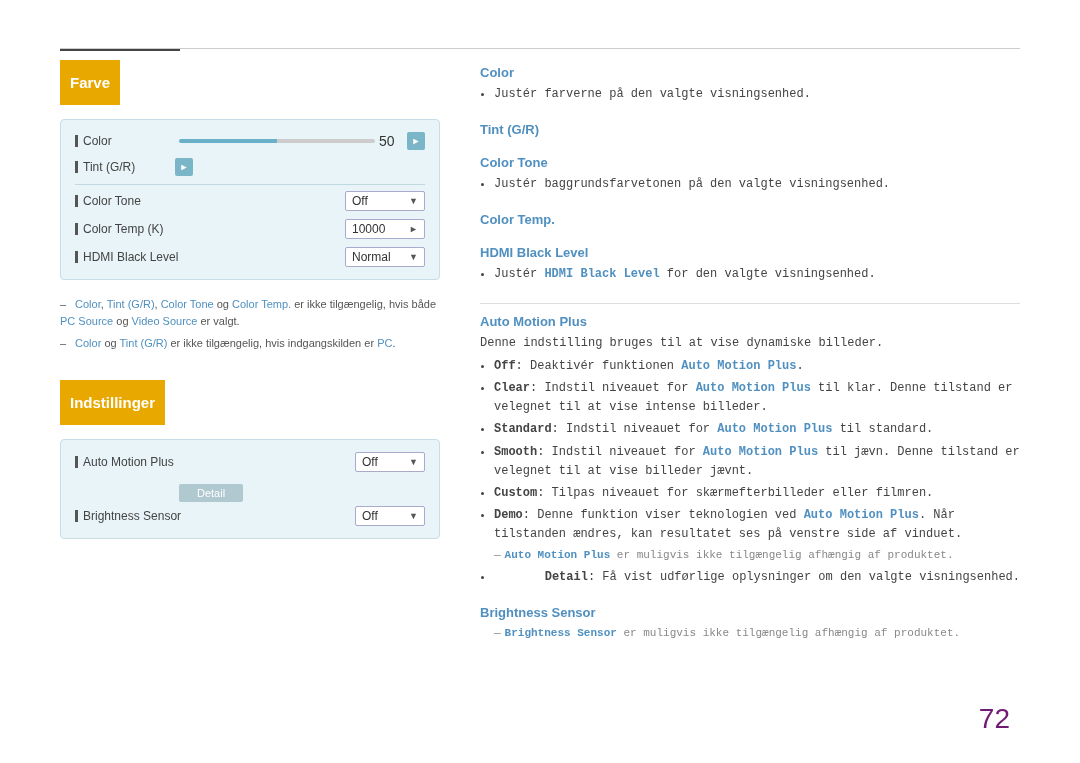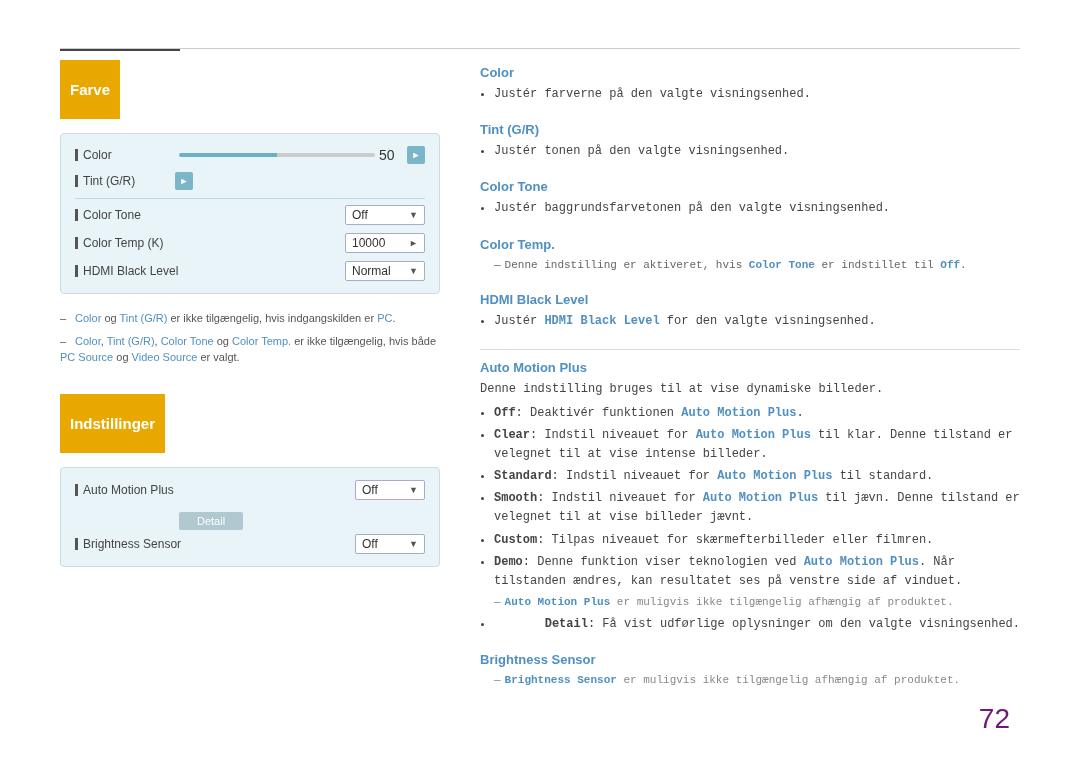--- a/index.html
+++ b/index.html
@@ -48,21 +48,21 @@
       width: 380px;
     }
 
     
     .section-header {
       display: inline-block;
       background: #e8a800;
       color: #fff;
       font-weight: bold;
       font-size: 15px;
-      padding: 21px 10px;
+      padding: 14px 10px;
       margin-bottom: 14px;
     }
 
     
     .control-box {
       background: #e8f4f8;
       border: 1px solid #c8dde8;
       border-radius: 4px;
       padding: 12px 14px;
       margin-bottom: 16px;
@@ -301,25 +301,25 @@
         <div class="ctrl-select" style="margin-left:auto;min-width:80px;">
           <span>Normal</span>
           <span class="ctrl-select-arrow">▼</span>
         </div>
       </div>
     </div>
 
     
     <div class="note-block">
       <span class="dash">–</span>
-      <span> <span class="link">Color</span> og <span class="link">Tint (G/R)</span> er ikke tilgængelig, hvis indgangskilden er <span class="link">PC</span>.</span>
+      <span> <span class="link">Color</span>, <span class="link">Tint (G/R)</span>, <span class="link">Color Tone</span> og <span class="link">Color Temp.</span> er ikke tilgængelig, hvis både <span class="link">PC Source</span> og <span class="link">Video Source</span> er valgt.</span>
     </div>
     <div class="note-block">
       <span class="dash">–</span>
-      <span> <span class="link">Color</span>, <span class="link">Tint (G/R)</span>, <span class="link">Color Tone</span> og <span class="link">Color Temp.</span> er ikke tilgængelig, hvis både <span class="link">PC Source</span> og <span class="link">Video Source</span> er valgt.</span>
+      <span> <span class="link">Color</span> og <span class="link">Tint (G/R)</span> er ikke tilgængelig, hvis indgangskilden er <span class="link">PC</span>.</span>
     </div>
   </div>
 
   <div class="section-indstillinger">
     <div class="section-header">Indstillinger</div>
 
     <div class="control-box">
       
       <div class="control-row">
         <div class="ctrl-label2">
@@ -356,42 +356,34 @@
     <div class="desc-title">Color</div>
     <div class="desc-text">
       <ul>
           <li><span>Justér farverne på den valgte visningsenhed.</span></li>
         </ul>
     </div>
   </div>
 
   <div class="desc-section">
     <div class="desc-title">Tint (G/R)</div>
-    <div class="desc-text">
-      <ul>
-          <li><span>Justér tonen på den valgte visningsenhed.</span></li>
-        </ul>
-    </div>
   </div>
 
   <div class="desc-section">
     <div class="desc-title">Color Tone</div>
     <div class="desc-text">
       <ul>
           <li><span>Justér baggrundsfarvetonen på den valgte visningsenhed.</span></li>
         </ul>
     </div>
   </div>
 
   <div class="desc-section">
     <div class="desc-title">Color Temp.</div>
     <div class="desc-text">
-      <div class="note-dash">
-        <span>Denne indstilling er aktiveret, hvis <span class="blue">Color Tone</span> er indstillet til <span class="blue">Off</span>.</span>
-      </div>
     </div>
   </div>
 
   <div class="desc-section">
     <div class="desc-title">HDMI Black Level</div>
     <div class="desc-text">
       <ul>
           <li>Justér <span class="blue">HDMI Black Level</span> for den valgte visningsenhed.</li>
         </ul>
     </div>

